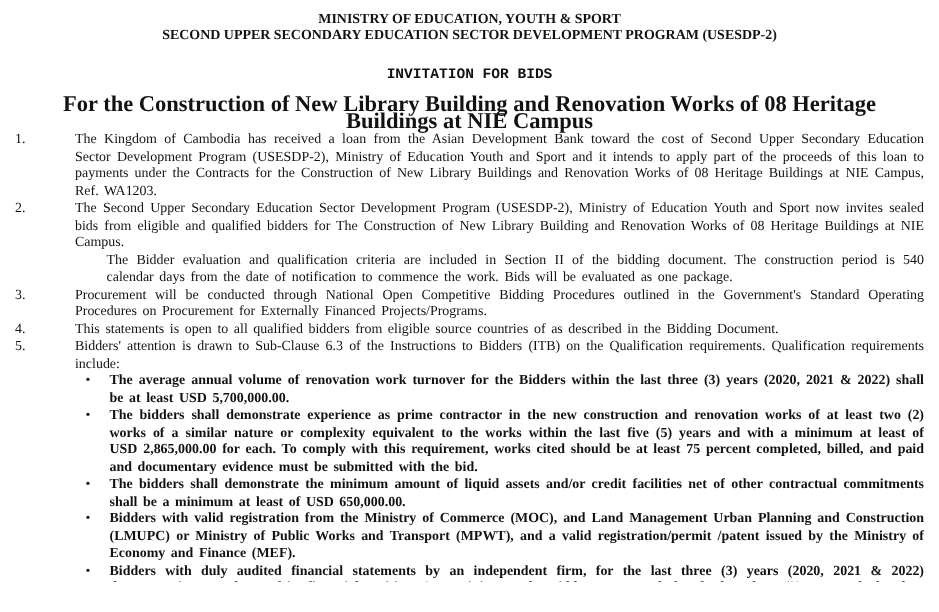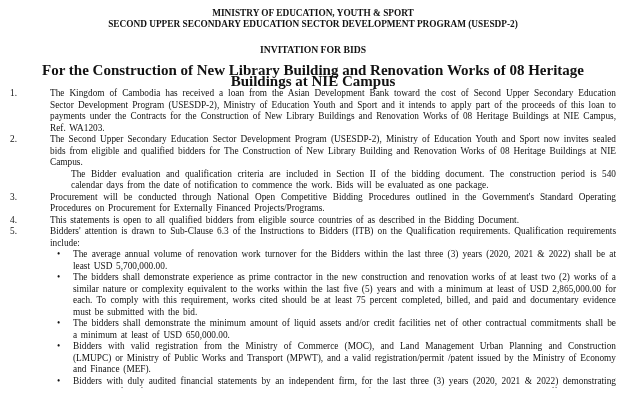--- a/index.html
+++ b/index.html
@@ -18,20 +18,21 @@
     font-weight:bold;
     font-size:9.3px;
     line-height:11.3px;
   }
   .doc-title {
     text-align:center;
     font-weight:bold;
     font-size:9.7px;
     line-height:11px;
     margin-top:13px;
+    font-family:Liberation Mono, monospace;
   }
   .doc-subject {
     text-align:center;
     font-weight:bold;
     font-size:15px;
     line-height:11.4px;
     margin-top:10px;
   }
   .list {
     margin-top:1px;
@@ -39,21 +40,21 @@
     line-height:11.5px;
     word-spacing:1.4px;
   }
   .item { display:flex; }
   .item-num { flex:0 0 40px; width:40px; }
   .item-body { flex:1; text-align:justify; }
   .subpara { margin-left:61px; text-align:justify; }
   .bullets { margin-top:0; }
   .bullet { display:flex; }
   .b-marker { flex:0 0 23px; width:23px; padding-left:7px; }
-  .b-text { flex:1; text-align:justify; }
+  .b-text { flex:1; text-align:justify;font-weight:bold; }
 </style>
 </head>
 <body>
 
 <div class="page">
 
   <div class="doc-header">
     <div>MINISTRY OF EDUCATION, YOUTH &amp; SPORT</div>
     <div>SECOND UPPER SECONDARY EDUCATION SECTOR DEVELOPMENT PROGRAM (USESDP-2)</div>
   </div>

